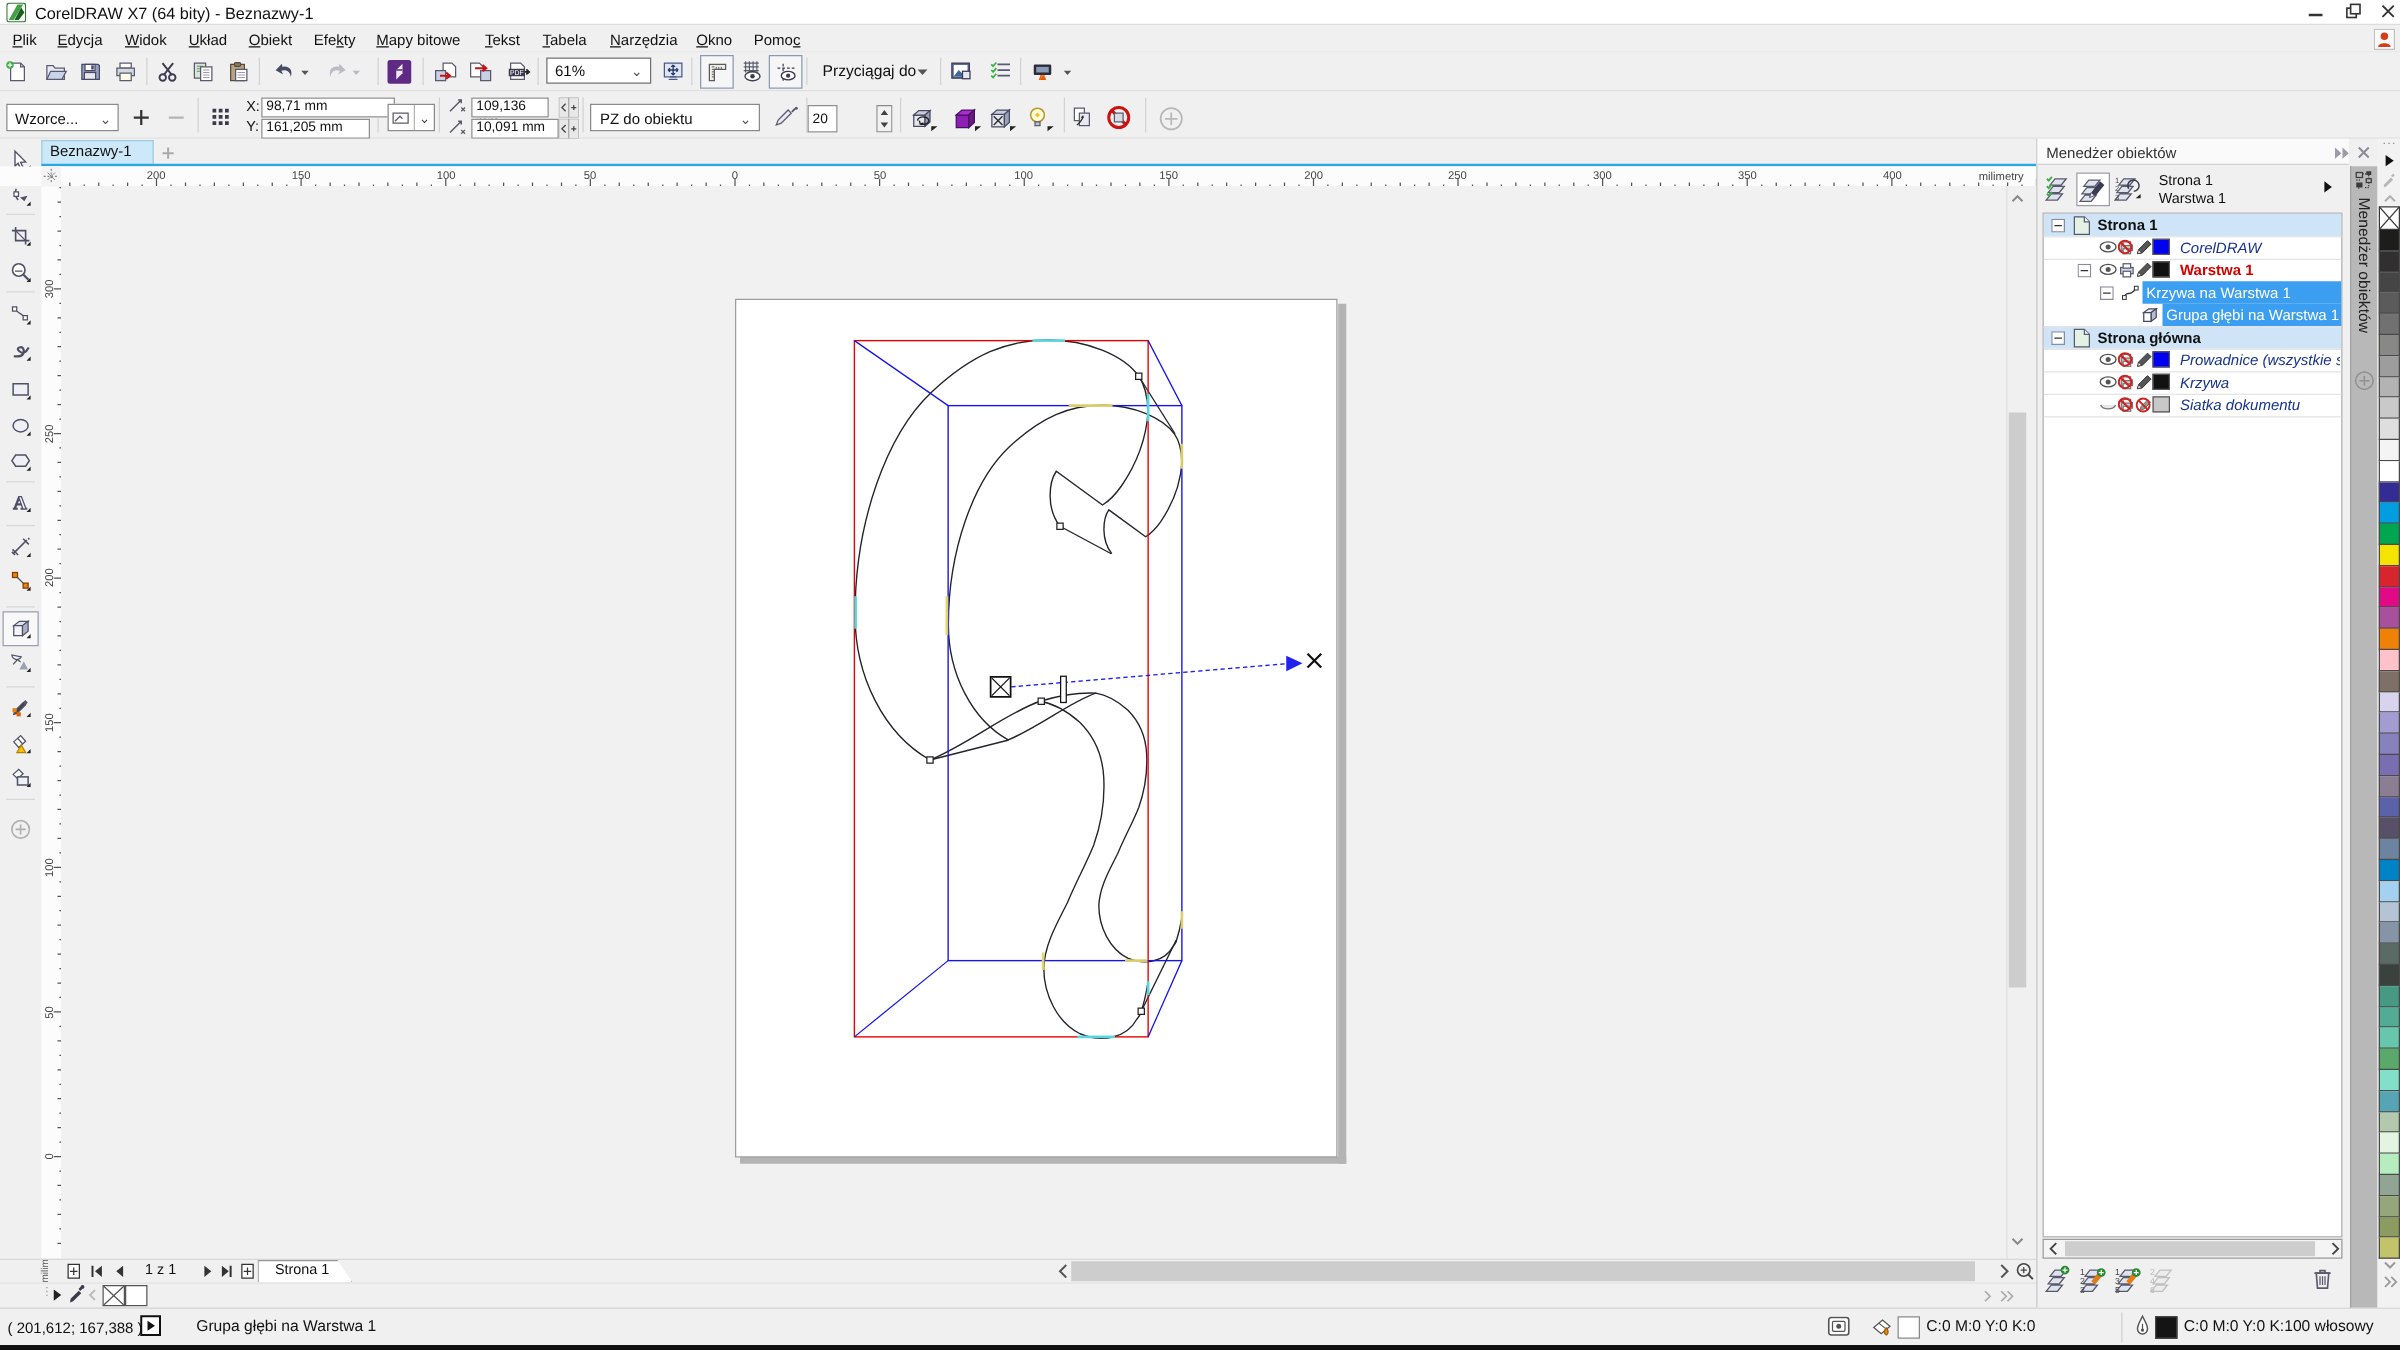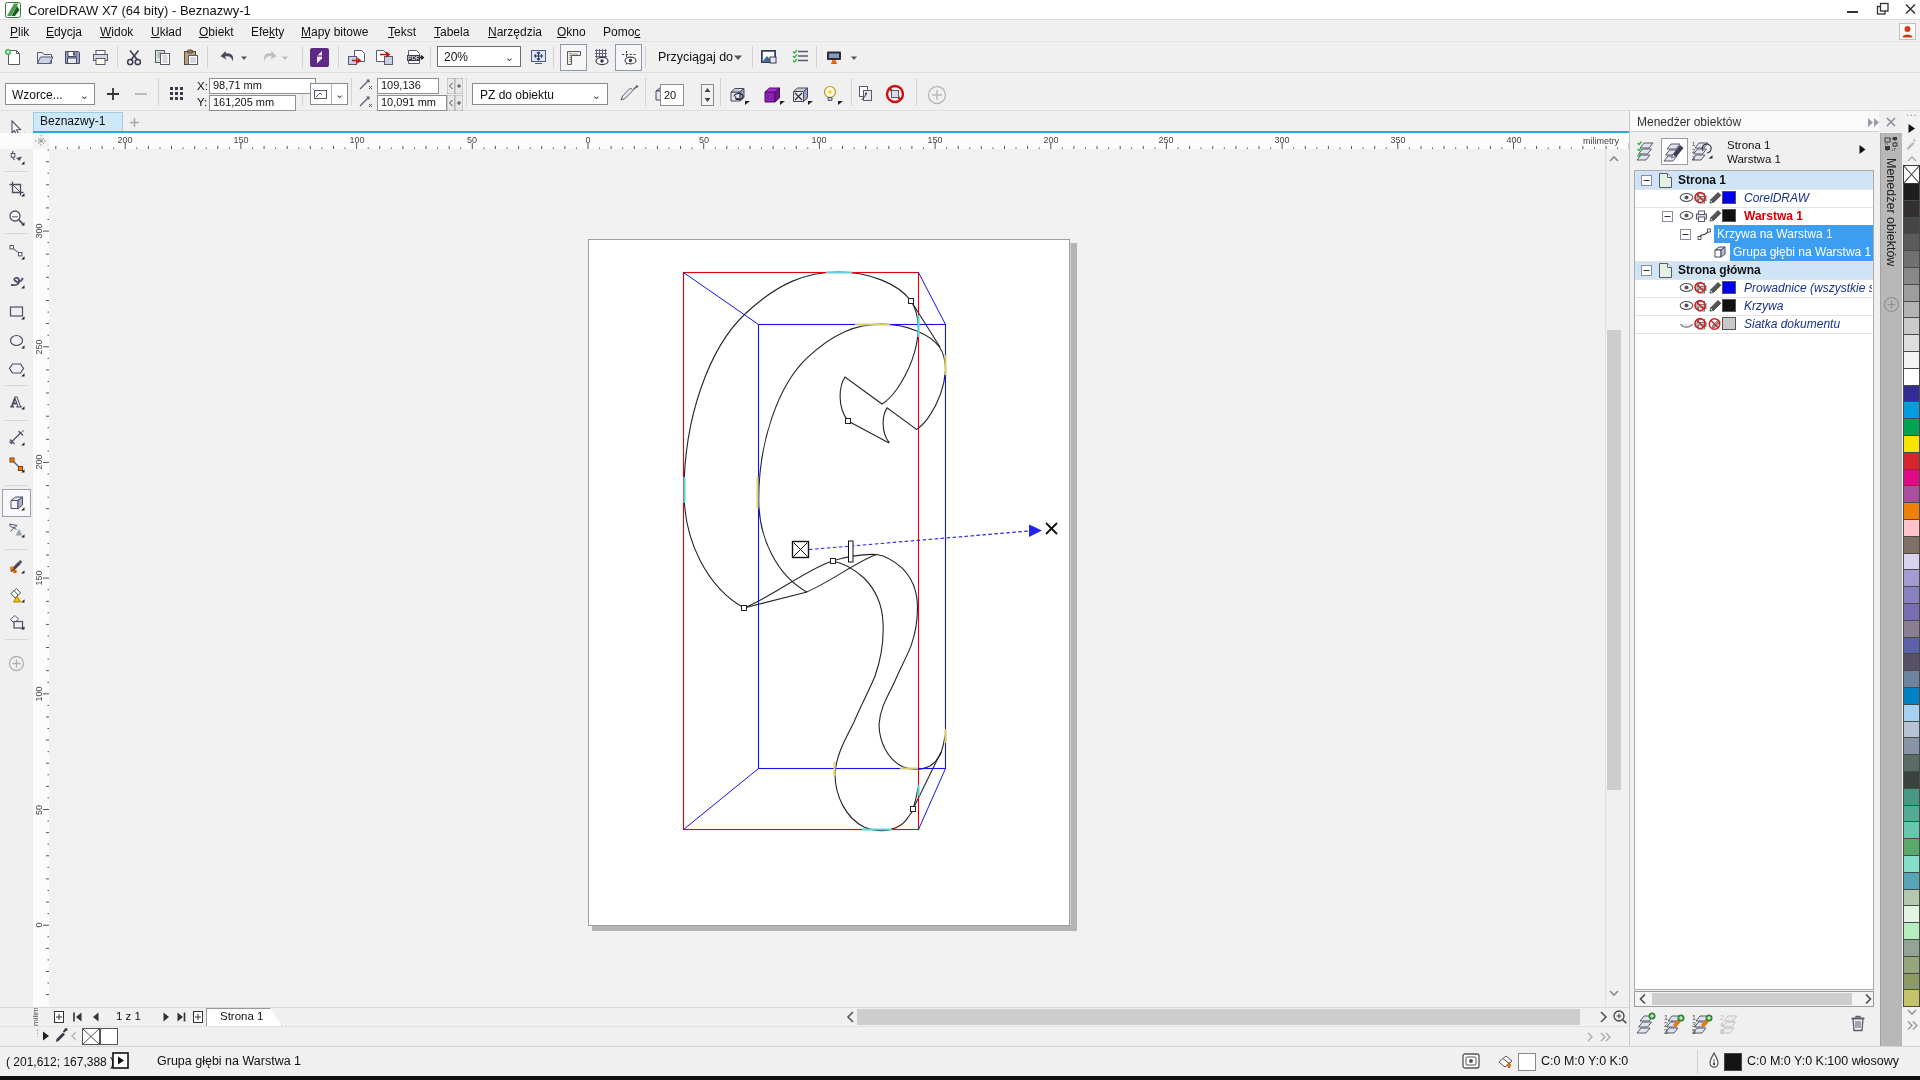--- a/index.html
+++ b/index.html
@@ -123,21 +123,21 @@
     <rect x="10.5" y="8.5" width="8" height="8" fill="#c9cfe4" stroke="#5a5a6e"></rect>
     <path d="M6 6.5 h9 m-3 -2.5 l3 2.5 l-3 2.5" stroke="#cc1111" stroke-width="1.6" fill="none"></path>
   </svg>
 <svg class="ico" style="left:405px;top:48px" width="21" height="19" viewBox="0 0 21 19">
     <path d="M3.5 2.5 h8 l3 3 v10 h-11 z" fill="#fff" stroke="#5a5a6e"></path>
     <rect x="2" y="7" width="13" height="6" fill="#3c3c50"></rect>
     <text x="8.5" y="11.8" font-size="5.5" fill="#fff" text-anchor="middle" font-family="Liberation Sans">PDF</text>
     <path d="M15 9.5 h3 m-2 -2 l2.3 2 l-2.3 2" stroke="#222" stroke-width="1.4" fill="none"></path>
   </svg>
 <div class="combo" style="left:437px;top:46px;width:84px;height:21px;border-color:#707070">
-    <span style="position:absolute;left:6px;top:3px;font-size:12px">20%</span>
+    <span style="position:absolute;left:6px;top:3px;font-size:12px">61%</span>
     <span class="chev" style="right:6px;top:4px;font-size:11px">⌄</span>
   </div>
 <svg class="ico" style="left:529px;top:48px" width="20" height="19" viewBox="0 0 20 19">
     <rect x="2.5" y="2.5" width="14" height="11" fill="#dfe6f2" stroke="#4a5a8a"></rect>
     <path d="M9.5 4 v8 M5.5 8 h8 M9.5 4 l-1.5 1.5 M9.5 4 l1.5 1.5 M9.5 12 l-1.5 -1.5 M9.5 12 l1.5 -1.5 M5.5 8 l1.5 -1.5 M5.5 8 l1.5 1.5 M13.5 8 l-1.5 -1.5 M13.5 8 l-1.5 1.5" stroke="#2a3a6a" stroke-width="1.1" fill="none"></path>
     <path d="M7 13.5 h5 M6 15.5 h7" stroke="#4a5a8a"></path>
   </svg>
 <div class="a" style="left:560px;top:44px;width:27px;height:27px;background:#f6f6f6;border:1px solid #8a9ab0"></div>
 <svg class="ico" style="left:565px;top:49px" width="18" height="18" viewBox="0 0 18 18">
     <path d="M2.5 2.5 v13 h4 v-9 h9 v-4 z" fill="#f0f0da" stroke="#5a5a6e"></path>
@@ -247,21 +247,21 @@
 <svg class="ico" style="left:617px;top:84px" width="24" height="20" viewBox="0 0 24 20">
     <path d="M4 16 l4-1.5 8-8 -2.5-2.5 -8 8 z" fill="#e8e8f0" stroke="#5a5a6e"></path>
     <path d="M16.5 5.5 l2.5-2.5" stroke="#5a5a6e" stroke-width="1.5"></path>
     <circle cx="20" cy="2.5" r="1.2" fill="#5a5a6e"></circle>
   </svg>
 <svg class="ico" style="left:653px;top:84px" width="22" height="20" viewBox="0 0 22 20">
     <path d="M3 7 l5-4 h8 l-5 4 z" fill="#c8ccdc" stroke="#474a60"></path>
     <path d="M3 7 h8 v9 h-8 z" fill="#e4e6ee" stroke="#474a60"></path>
     <path d="M11 7 l5-4 v9 l-5 4 z" fill="#9aa0b8" stroke="#474a60"></path>
   </svg>
-<div class="inp" style="left:660px;top:84px;width:24px;height:22px;line-height:20px">20</div>
+<div class="inp" style="left:646px;top:84px;width:24px;height:22px;line-height:20px">20</div>
 <svg class="ico" style="left:701px;top:84px" width="13" height="22" viewBox="0 0 13 22">
     <rect x="0.5" y="0.5" width="12" height="21" fill="#f2f2f2" stroke="#8a8a8a"></rect>
     <path d="M6.5 4 l3 4 h-6 z M6.5 18 l-3-4 h6 z" fill="#444"></path>
   </svg>
 <svg class="ico" style="left:727px;top:84px" width="25" height="22" viewBox="0 0 25 22">
     <path d="M4 8 h9 v9 h-9 z" fill="#e4e6ee" stroke="#474a60"></path>
     <path d="M4 8 l4-3.5 h9 l-4 3.5 z" fill="#c8ccdc" stroke="#474a60"></path>
     <path d="M13 8 l4-3.5 v9 l-4 3.5 z" fill="#9aa0b8" stroke="#474a60"></path>
     <path d="M7 12.5 a4.5 3 0 1 1 2 2.5 m-0.5 -2.5 l0.7 2.8 l2.6 -1" fill="none" stroke="#222" stroke-width="1.1"></path>
     <path d="M18 17 h5 l0 0 -5 4 z" fill="#222"></path>

